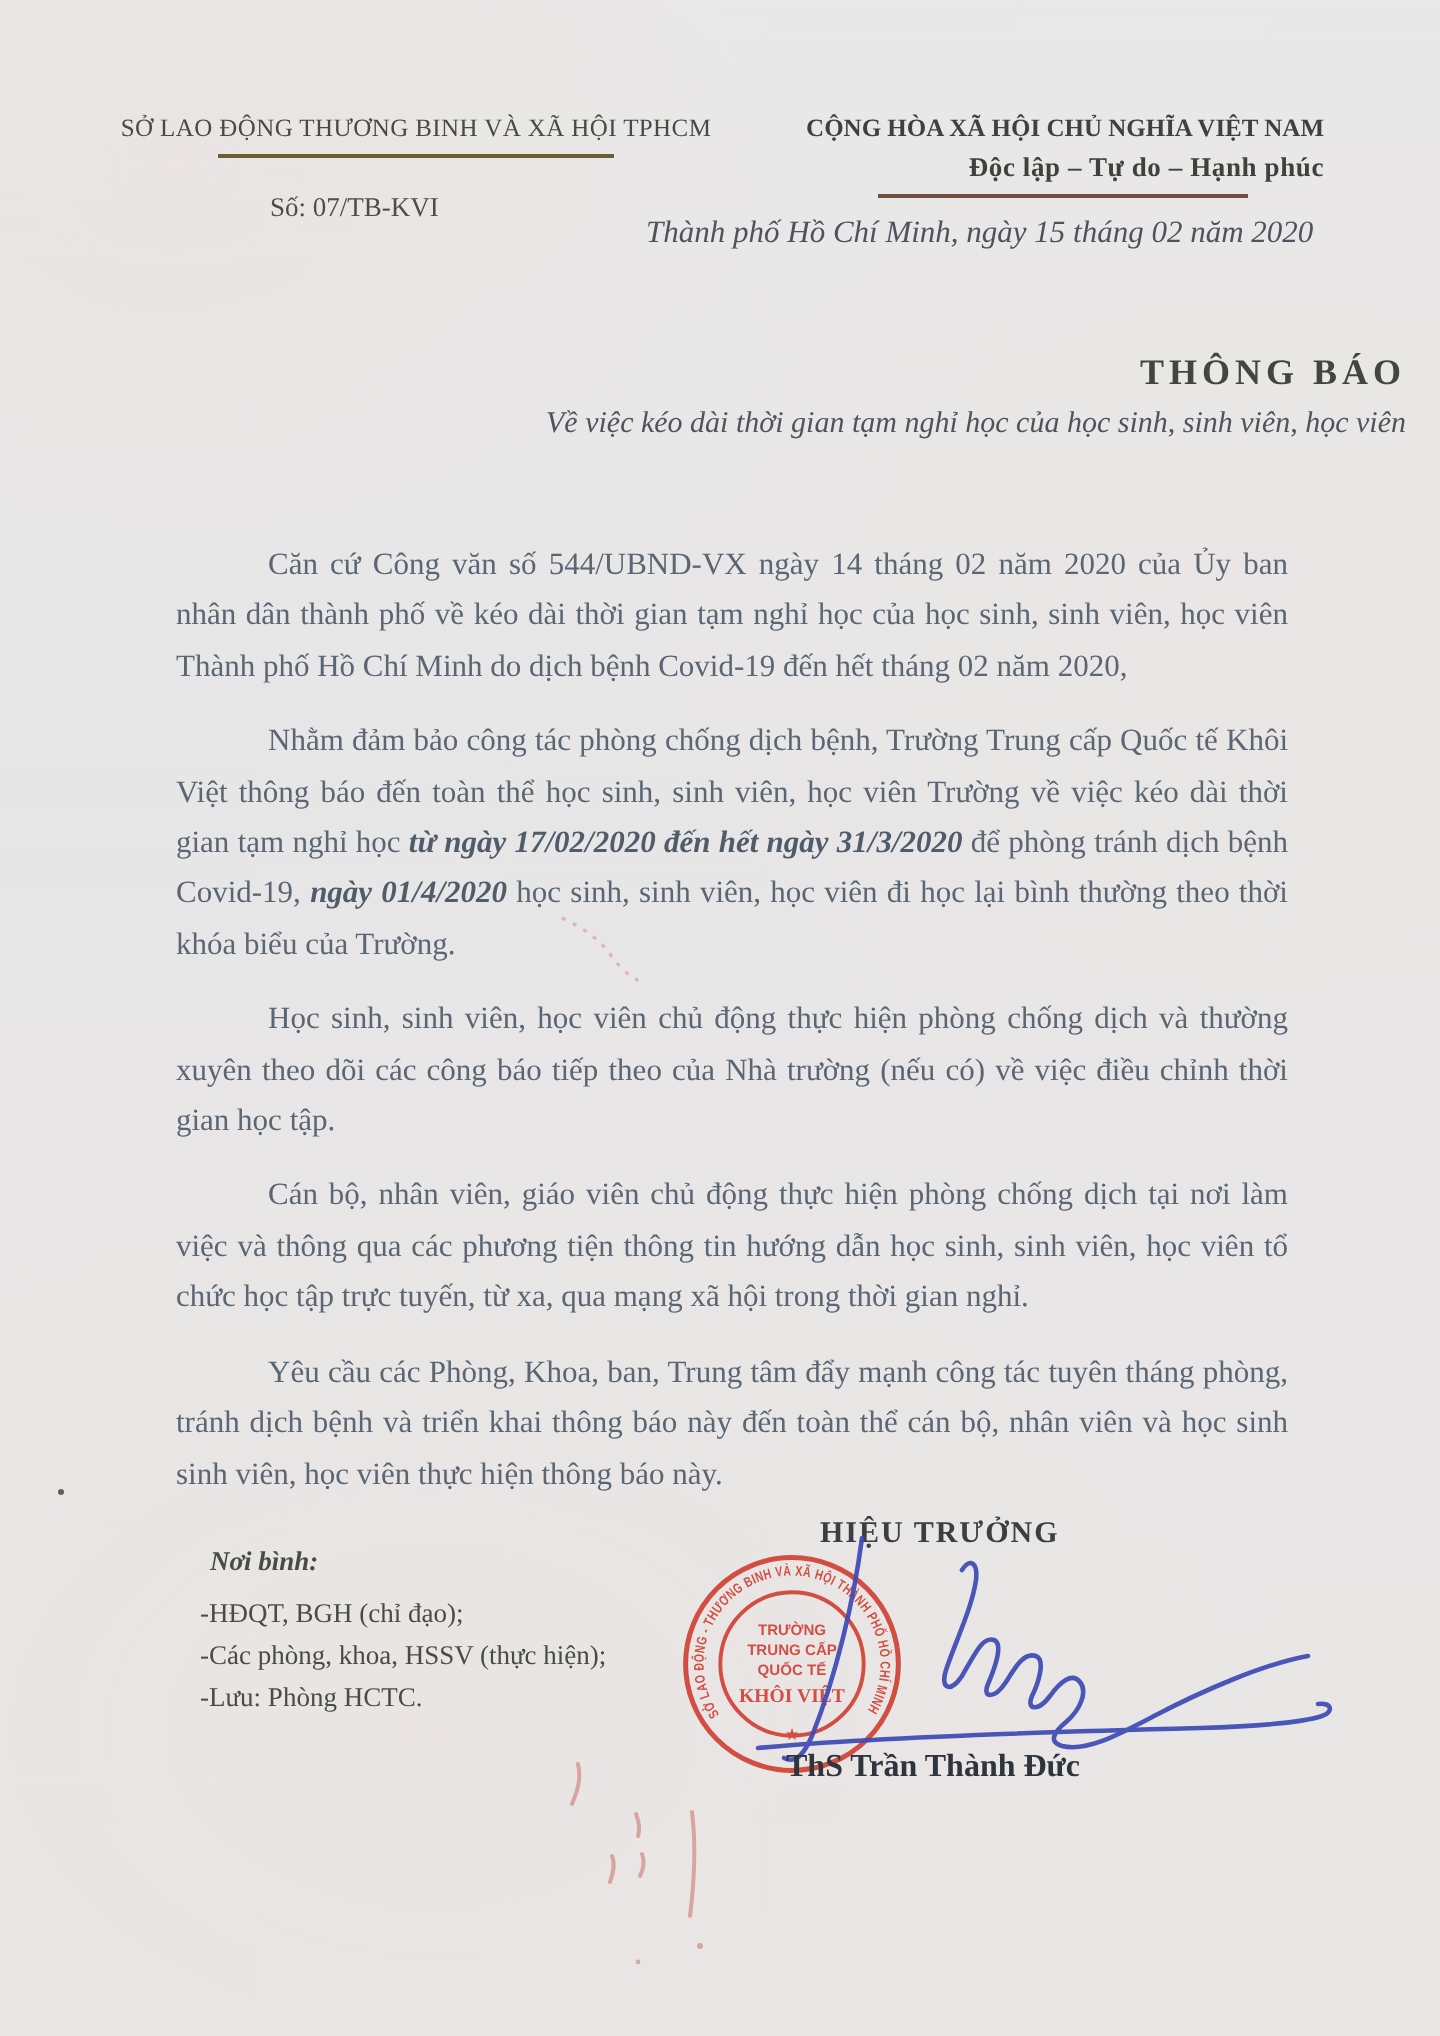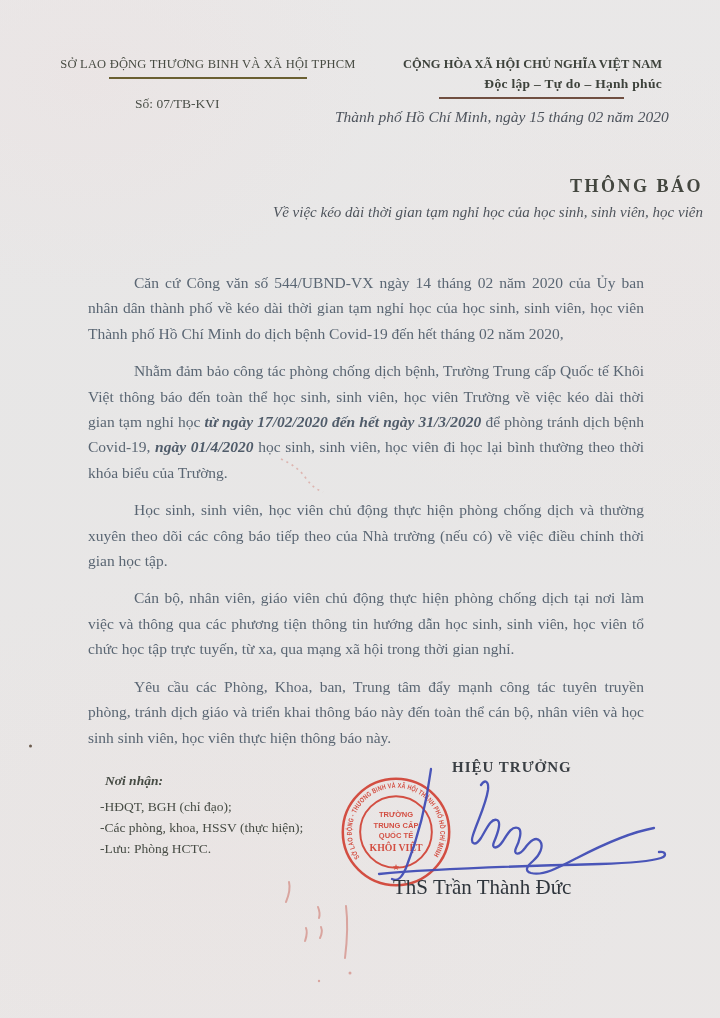--- a/index.html
+++ b/index.html
@@ -20,36 +20,36 @@
   
   .hdr-left{left:50px;top:57px;width:316px;text-align:center;color:#474b42;}
   .hdr-left .l1{font-size:12.5px;letter-spacing:.2px;white-space:nowrap;}
   .hdr-left .l2{font-size:13px;font-weight:bold;margin-top:3px;color:#3f4339;letter-spacing:.3px;white-space:nowrap;}
   .rule-left{width:198px;height:2px;background:#6a5f31;margin:5px auto 0;}
   .hdr-right{left:400px;top:57px;width:262px;text-align:right;color:#3d423b;}
   .hdr-right .r1{font-size:12.5px;font-weight:bold;white-space:nowrap;}
   .hdr-right .r2{font-size:13.5px;font-weight:bold;margin-top:4px;letter-spacing:.3px;white-space:nowrap;}
   .rule-right{width:185px;height:2px;background:#704f41;margin:5px auto 0;}
   .doc-number{left:135px;top:96px;font-size:13.5px;color:#4a4f48;text-align:right;}
-  .date-line{left:323px;top:108px;font-size:15.5px;font-style:italic;color:#4d535c;white-space:nowrap;margin-left:12px;}
+  .date-line{left:323px;top:108px;font-size:15.5px;font-style:italic;color:#4d535c;white-space:nowrap;}
   
   .title-block{left:23px;top:176px;width:680px;text-align:right;}
   .title-main{font-size:18px;font-weight:bold;letter-spacing:2.5px;color:#43463f;}
   .title-sub{font-size:15px;font-style:italic;color:#4e545c;line-height:21px;margin-top:5px;}
   
   .body-text{left:88px;top:270px;width:556px;font-size:15.5px;line-height:25.4px;
     color:#5a6673;text-align:justify;}
   .body-text p{margin:0 0 12px 0;text-indent:46px;}
   .body-text .bi{font-weight:bold;font-style:italic;color:#505c6a;}
   
-  .sign-title{left:452px;top:759px;font-size:15px;font-weight:bold;letter-spacing:1px;color:#3a3f44;white-space:nowrap;}
+  .sign-title{left:410px;top:759px;font-size:15px;font-weight:bold;letter-spacing:1px;color:#3a3f44;white-space:nowrap;}
   .recipients{left:100px;top:773px;color:#474c45;}
   .recipients .lbl{font-size:13.5px;font-weight:bold;font-style:italic;margin-left:5px;margin-bottom:7px;}
   .recipients .it{font-size:13.5px;line-height:21px;}
-  .signer-name{left:393px;top:875px;font-size:21px;font-weight:normal;color:#2f353c;white-space:nowrap;}
+  .signer-name{left:393px;top:875px;font-size:16px;font-weight:bold;color:#2f353c;white-space:nowrap;}
   .stamp-box{left:340px;top:776px;width:112px;height:112px;opacity:.88;}
   .ink{left:0;top:0;width:720px;height:1018px;pointer-events:none;}
 </style>
 </head>
 <body>
 
 <div class="page">
 
   <div class="abs hdr-left">
     <div class="l1">SỞ LAO ĐỘNG THƯƠNG BINH VÀ XÃ HỘI TPHCM</div>
@@ -70,27 +70,27 @@
     <div class="title-sub">
       <span>Về việc kéo dài thời gian tạm nghỉ học của học sinh, sinh viên, học viên</span><br>
     </div>
   </div>
 
   <div class="abs body-text">
     <p>Căn cứ Công văn số 544/UBND-VX ngày 14 tháng 02 năm 2020 của Ủy ban nhân dân thành phố về kéo dài thời gian tạm nghỉ học của học sinh, sinh viên, học viên Thành phố Hồ Chí Minh do dịch bệnh Covid-19 đến hết tháng 02 năm 2020,</p>
     <p><span>Nhằm đảm bảo công tác phòng chống dịch bệnh, Trường Trung cấp Quốc tế Khôi Việt thông báo đến toàn thể học sinh, sinh viên, học viên Trường về việc kéo dài thời gian tạm nghỉ học </span><span class="bi">từ ngày 17/02/2020 đến hết ngày 31/3/2020</span><span> để phòng tránh dịch bệnh Covid-19, </span><span class="bi">ngày 01/4/2020</span><span> học sinh, sinh viên, học viên đi học lại bình thường theo thời khóa biểu của Trường.</span></p>
     <p>Học sinh, sinh viên, học viên chủ động thực hiện phòng chống dịch và thường xuyên theo dõi các công báo tiếp theo của Nhà trường (nếu có) về việc điều chỉnh thời gian học tập.</p>
     <p>Cán bộ, nhân viên, giáo viên chủ động thực hiện phòng chống dịch tại nơi làm việc và thông qua các phương tiện thông tin hướng dẫn học sinh, sinh viên, học viên tổ chức học tập trực tuyến, từ xa, qua mạng xã hội trong thời gian nghỉ.</p>
-    <p>Yêu cầu các Phòng, Khoa, ban, Trung tâm đẩy mạnh công tác tuyên truyền phòng, tránh dịch giáo và triển khai thông báo này đến toàn thể cán bộ, nhân viên và học sinh sinh viên, học viên thực hiện thông báo này.</p>
+    <p>Yêu cầu các Phòng, Khoa, ban, Trung tâm đẩy mạnh công tác tuyên tháng phòng, tránh dịch bệnh và triển khai thông báo này đến toàn thể cán bộ, nhân viên và học sinh sinh viên, học viên thực hiện thông báo này.</p>
   </div>
 
   <div class="abs sign-title">HIỆU TRƯỞNG</div>
 
   <div class="abs recipients">
-    <div class="lbl">Nơi nhận:</div>
+    <div class="lbl">Nơi bình:</div>
     <div class="it">-HĐQT, BGH (chỉ đạo);</div>
     <div class="it">-Các phòng, khoa, HSSV (thực hiện);</div>
     <div class="it">-Lưu: Phòng HCTC.</div>
   </div>
 
   <svg class="abs stamp-box" viewBox="0 0 200 200">
     <circle cx="100" cy="100" r="95" fill="none" stroke="#d03a2c" stroke-width="4.5"></circle>
     <circle cx="100" cy="100" r="64" fill="none" stroke="#d03a2c" stroke-width="3.5"></circle>
     <defs>
       <path id="ringPath" d="M 35.3 145.3 A 79 79 0 1 1 164.7 145.3" fill="none"></path>

